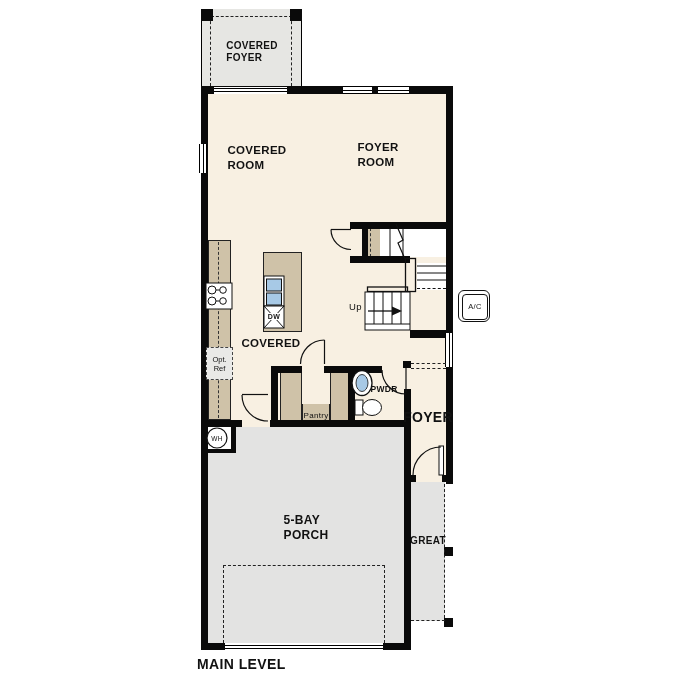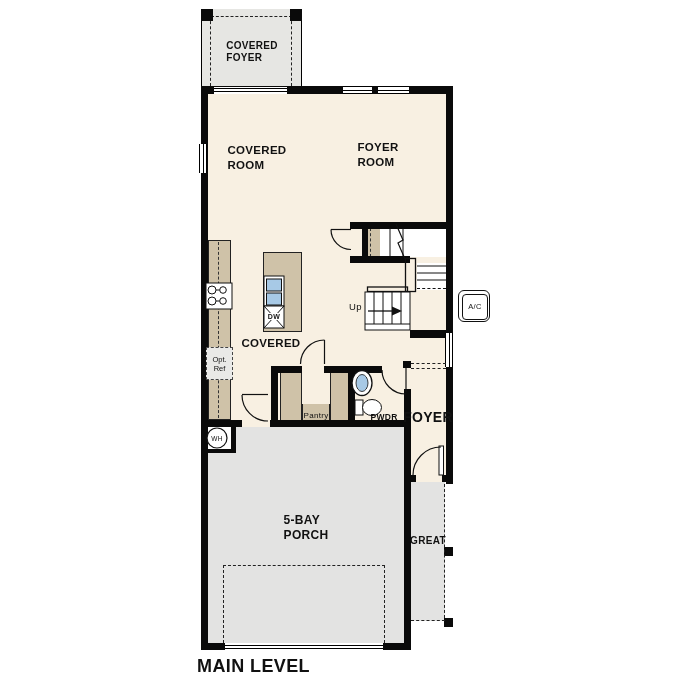--- a/index.html
+++ b/index.html
@@ -221,22 +221,22 @@
   <div class="lbl ctr" style="left:257px;top:143px;font-size:11.5px;line-height:14.5px;">
     <div>COVERED</div>
     <div>ROOM</div>
   </div>
   <div class="lbl ctr" style="left:378px;top:140px;font-size:11.5px;line-height:14.5px;">
     <div>FOYER</div>
     <div>ROOM</div>
   </div>
   <div class="lbl ctr" style="left:271px;top:337px;font-size:11.5px;">COVERED</div>
   <div class="lbl ctr" style="left:316px;top:411px;font-size:8px;font-weight:normal;">Pantry</div>
-  <div class="lbl ctr" style="left:384px;top:412px;font-size:8.5px;">PWDR</div>
+  <div class="lbl ctr" style="left:384px;top:384px;font-size:8.5px;">PWDR</div>
   <div class="lbl ctr" style="left:428px;top:409px;font-size:14px;">FOYER</div>
   <div class="lbl ctr" style="left:306px;top:513px;font-size:12px;line-height:14.5px;">
     <div>5-BAY</div>
     <div>PORCH</div>
   </div>
   <div class="lbl ctr" style="left:428px;top:535px;font-size:10px;">GREAT</div>
-  <div class="lbl" style="left:197px;top:656px;font-size:18px;letter-spacing:.4px;">MAIN LEVEL</div>
+  <div class="lbl" style="left:197px;top:656px;font-size:14px;letter-spacing:.4px;">MAIN LEVEL</div>
 
 </div>
 
 </body></html>

